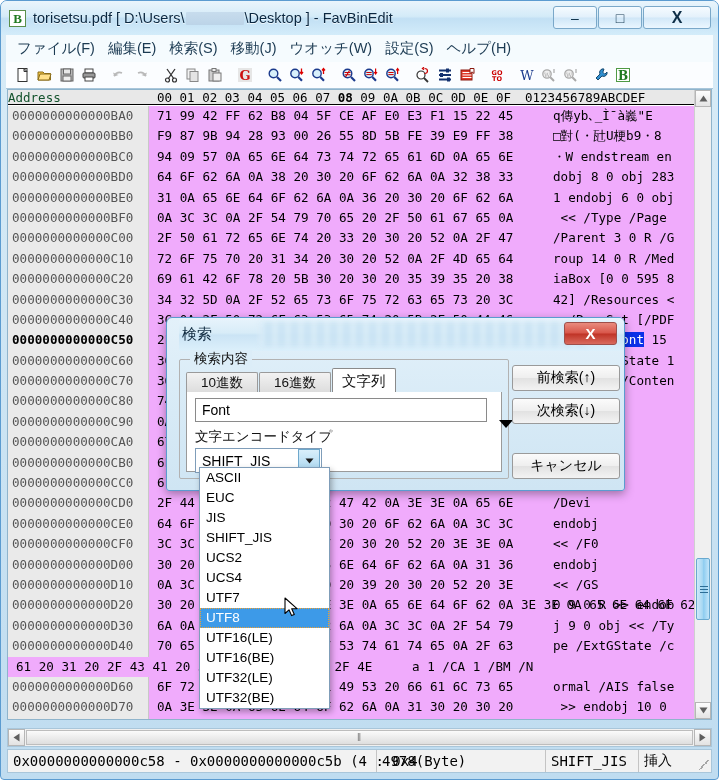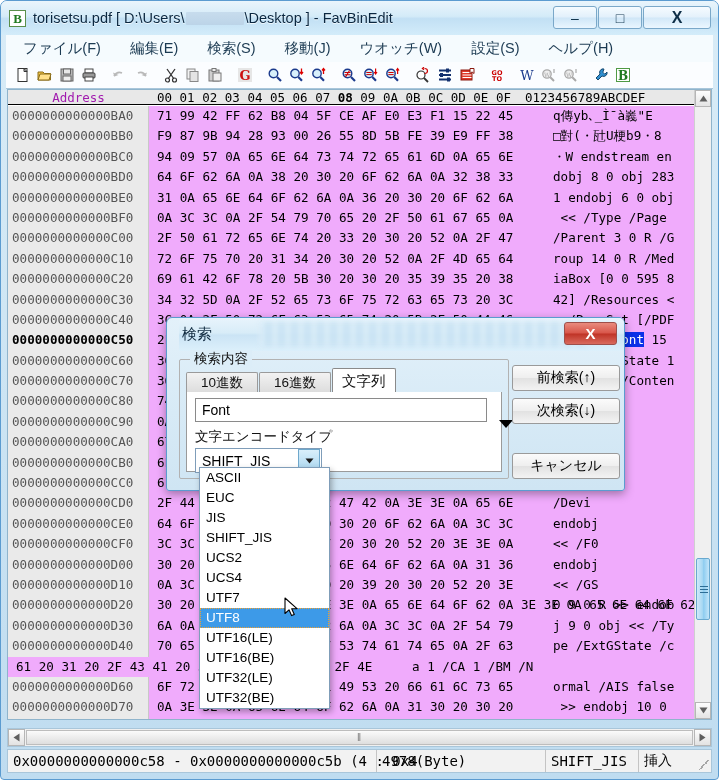--- a/index.html
+++ b/index.html
@@ -67,23 +67,22 @@
     width: 68px;
     background: linear-gradient(180deg,#f6fbff 0%,#e4f1fb 48%,#d2e8f8 52%,#ebf7ff 100%);
     font-weight: bold; font-size: 16px; color: #0d2e47;
   }
 
   
   #menubar {
     position: absolute; left: 5px; top: 34px; right: 5px; height: 27px;
     background: #f5fbfe;
     display: flex; align-items: center;
-    padding-left: 17px;
+    padding-left: 11px;
     border: 0;
-    gap: 16px;
   }
   .menu-item {
     font-size: 14.5px; color: #123; margin-right: 13px; white-space: nowrap;
     color: #1b3a52;
   }
 
   
   #toolbar {
     position: absolute; left: 5px; top: 61px; right: 5px; height: 27px;
     background: #fbfdff;
@@ -105,21 +104,21 @@
   #hexheader {
     position: absolute; left: 0; top: 0; right: 17px; height: 15px;
     background: #e8e8e8;
     border-bottom: 1px solid #000;
     font-family: "DejaVu Sans Mono", monospace;
     font-size: 12.5px; color: #000;
     white-space: pre;
     line-height: 15px;
     letter-spacing: 0px;
   }
-  #hexheader .hh-addr { display:inline-block; width:141px; text-align:center; color:#a21caf;}
+  #hexheader .hh-addr { display:inline-block; width:141px; color:#14532d;}
   #hexbody {
     position: absolute; left: 0; top: 16px; right: 17px; bottom: 0;
     overflow: hidden;
     background: #f0abfc;
   }
   .hexrow {
     height: 20.4px; line-height: 20.4px;
     font-family: "DejaVu Sans Mono", monospace;
     font-size: 12.6px; white-space: pre;
     display: flex;

